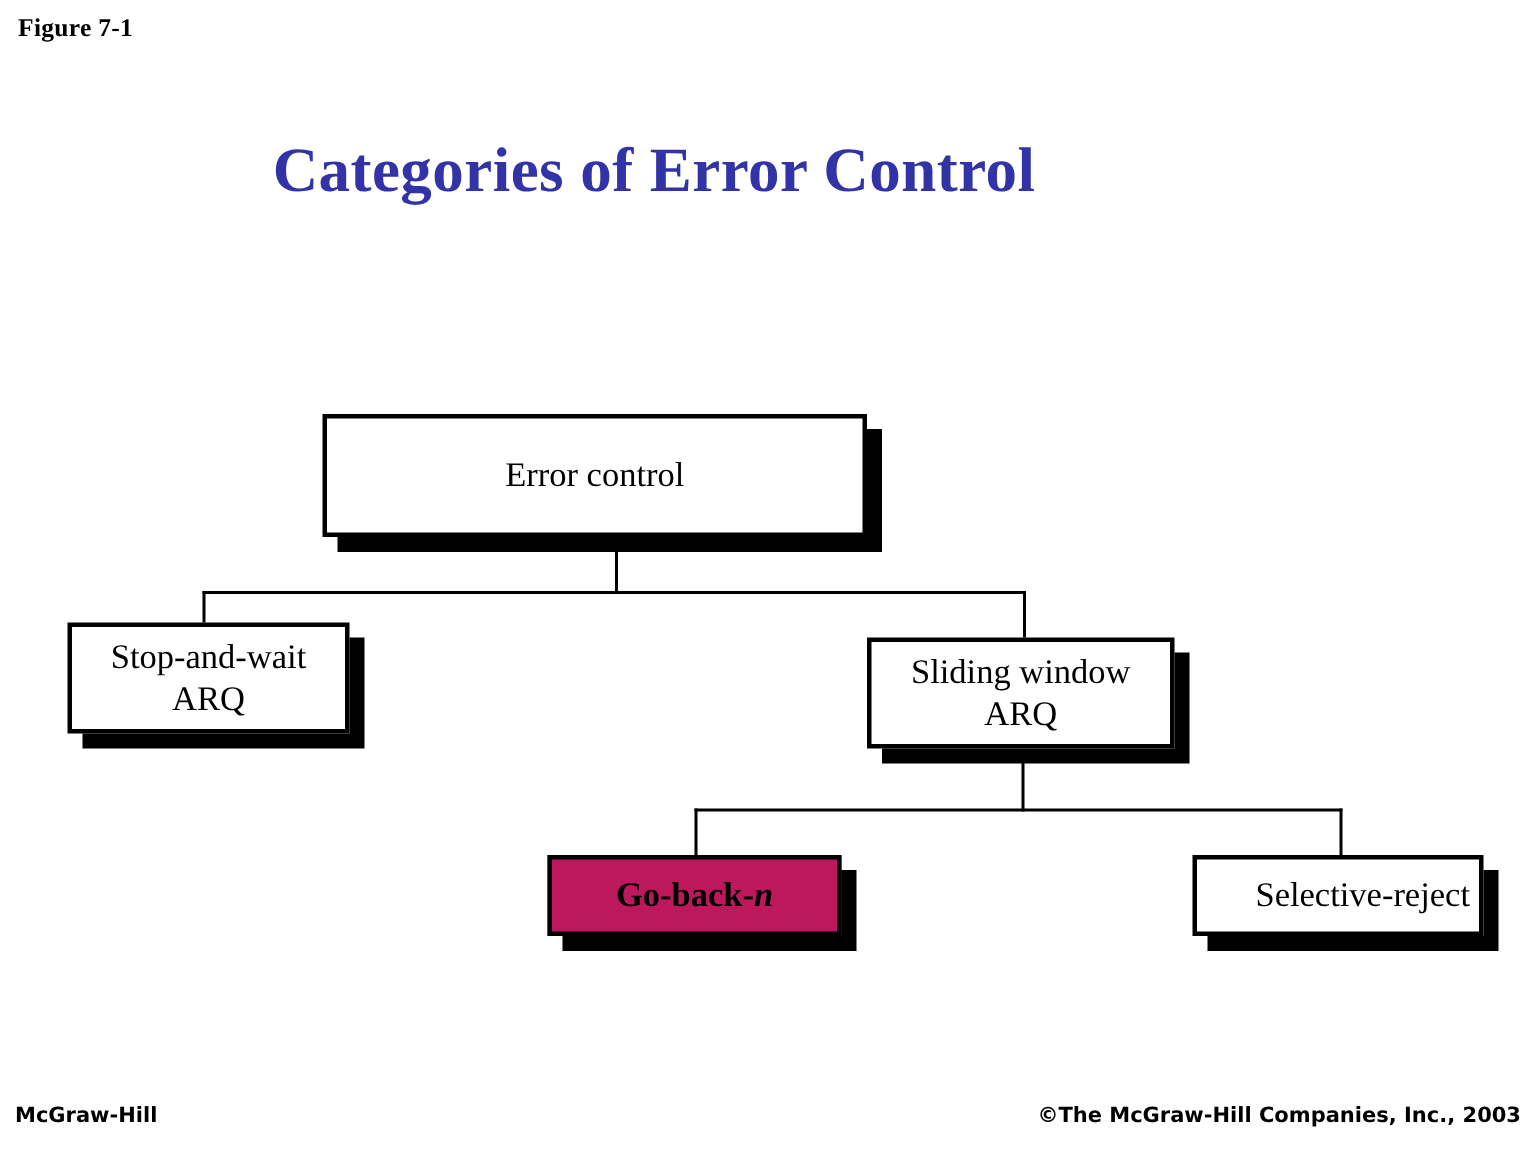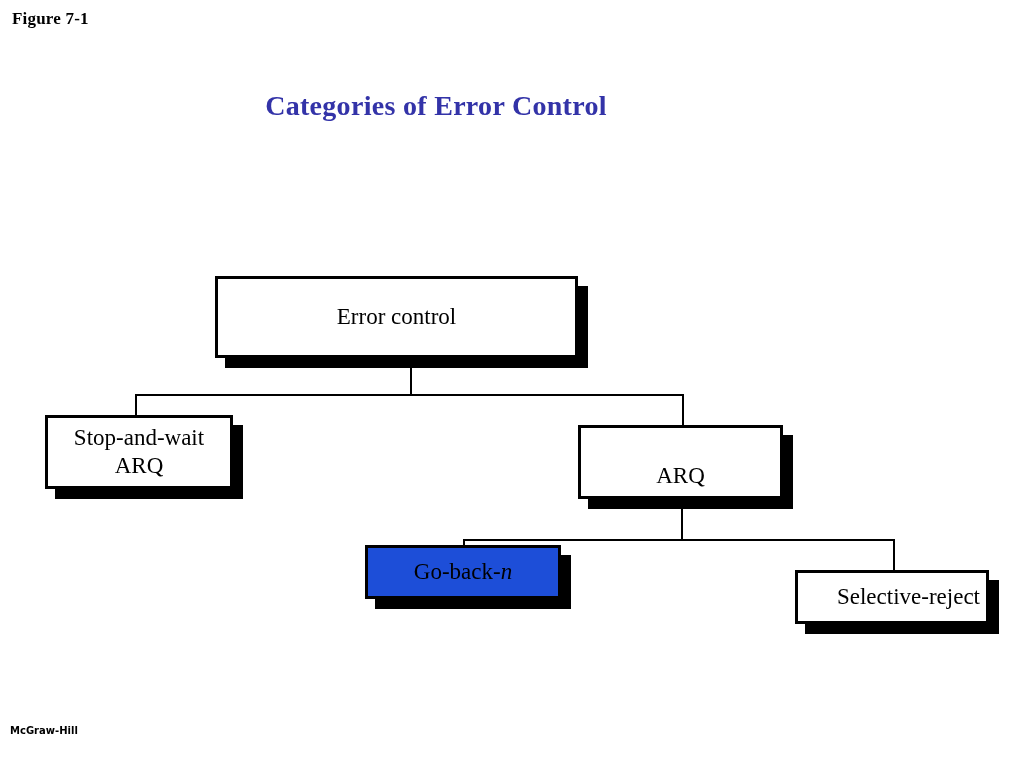--- a/index.html
+++ b/index.html
@@ -38,21 +38,21 @@
   }
 
   .slide-title {
     position: absolute;
     left: 0;
     top: 90px;
     width: 872px;
     text-align: center;
     font-family: "Liberation Serif", "DejaVu Serif", serif;
     font-weight: bold;
-    font-size: 28px;
+    font-size: 42px;
     letter-spacing: 0.3px;
     white-space: nowrap;
   }
 
   
   .diagram {
     position: absolute;
     left: 0;
     top: 0;
     width: 1024px;
@@ -89,24 +89,24 @@
     background: #000000;
     z-index: 1;
   }
   .conn.v { width: 2px; }
   .conn.h { height: 2px; }
 
   
   .footer-left,
   .footer-right {
     position: absolute;
-    bottom: 32px;
+    bottom: 16px;
     font-family: "DejaVu Sans", "Liberation Sans", sans-serif;
     font-weight: bold;
-    font-size: 10px;
+    font-size: 14px;
     color: #000000;
     white-space: nowrap;
   }
   .footer-left { left: 10px; }
   .footer-right { right: 10px; }
 </style>
 </head>
 <body>
 
 <div id="slide">
@@ -133,30 +133,31 @@
 
     <div class="node" style="left: 45px; top: 415px; width: 188px; height: 74px; background: rgb(255, 255, 255); border-color: rgb(0, 0, 0); box-shadow: rgb(0, 0, 0) 10px 10px 0px 0px;">
       <span class="node-label">
         <span>Stop-and-wait</span><br>
         <span>ARQ</span>
       </span>
     </div>
 
     <div class="node" style="left: 578px; top: 425px; width: 205px; height: 74px; background: rgb(255, 255, 255); border-color: rgb(0, 0, 0); box-shadow: rgb(0, 0, 0) 10px 10px 0px 0px;">
       <span class="node-label">
-        <br>
+        <span>Sliding window</span><br>
         <span>ARQ</span>
       </span>
     </div>
 
-    <div class="node" style="left: 365px; top: 545px; width: 196px; height: 54px; background: #1d4ed8; border-color: rgb(0, 0, 0); box-shadow: rgb(0, 0, 0) 10px 10px 0px 0px;">
+    <div class="node" style="left: 365px; top: 570px; width: 196px; height: 54px; background: #be185d; border-color: rgb(0, 0, 0); box-shadow: rgb(0, 0, 0) 10px 10px 0px 0px; font-weight: bold;">
       <span class="node-label"><span>Go-back-</span><span class="ital">n</span></span>
     </div>
 
     <div class="node" style="left: 795px; top: 570px; width: 194px; height: 54px; background: rgb(255, 255, 255); border-color: rgb(0, 0, 0); box-shadow: rgb(0, 0, 0) 10px 10px 0px 0px; justify-content: flex-end;">
       <span class="node-label">Selective-reject</span>
     </div>
 
   </div>
 
   <div class="footer-left">McGraw-Hill</div>
+  <div class="footer-right">©The McGraw-Hill Companies, Inc., 2003</div>
 
 </div>
 
 </body></html>

